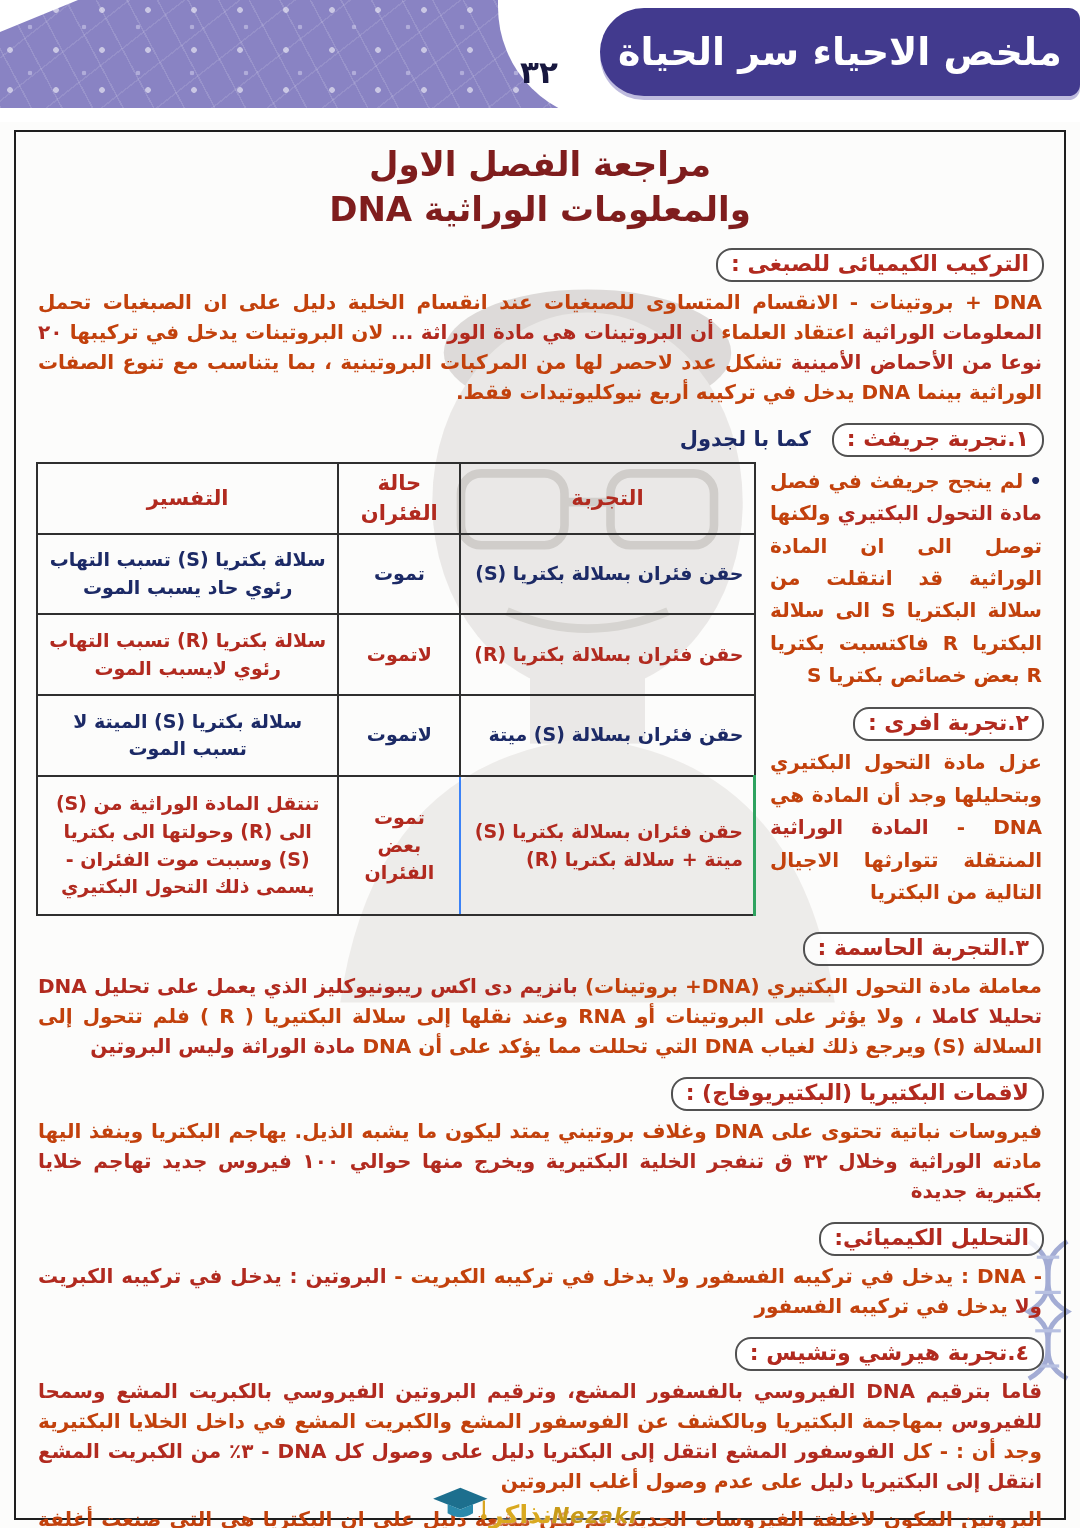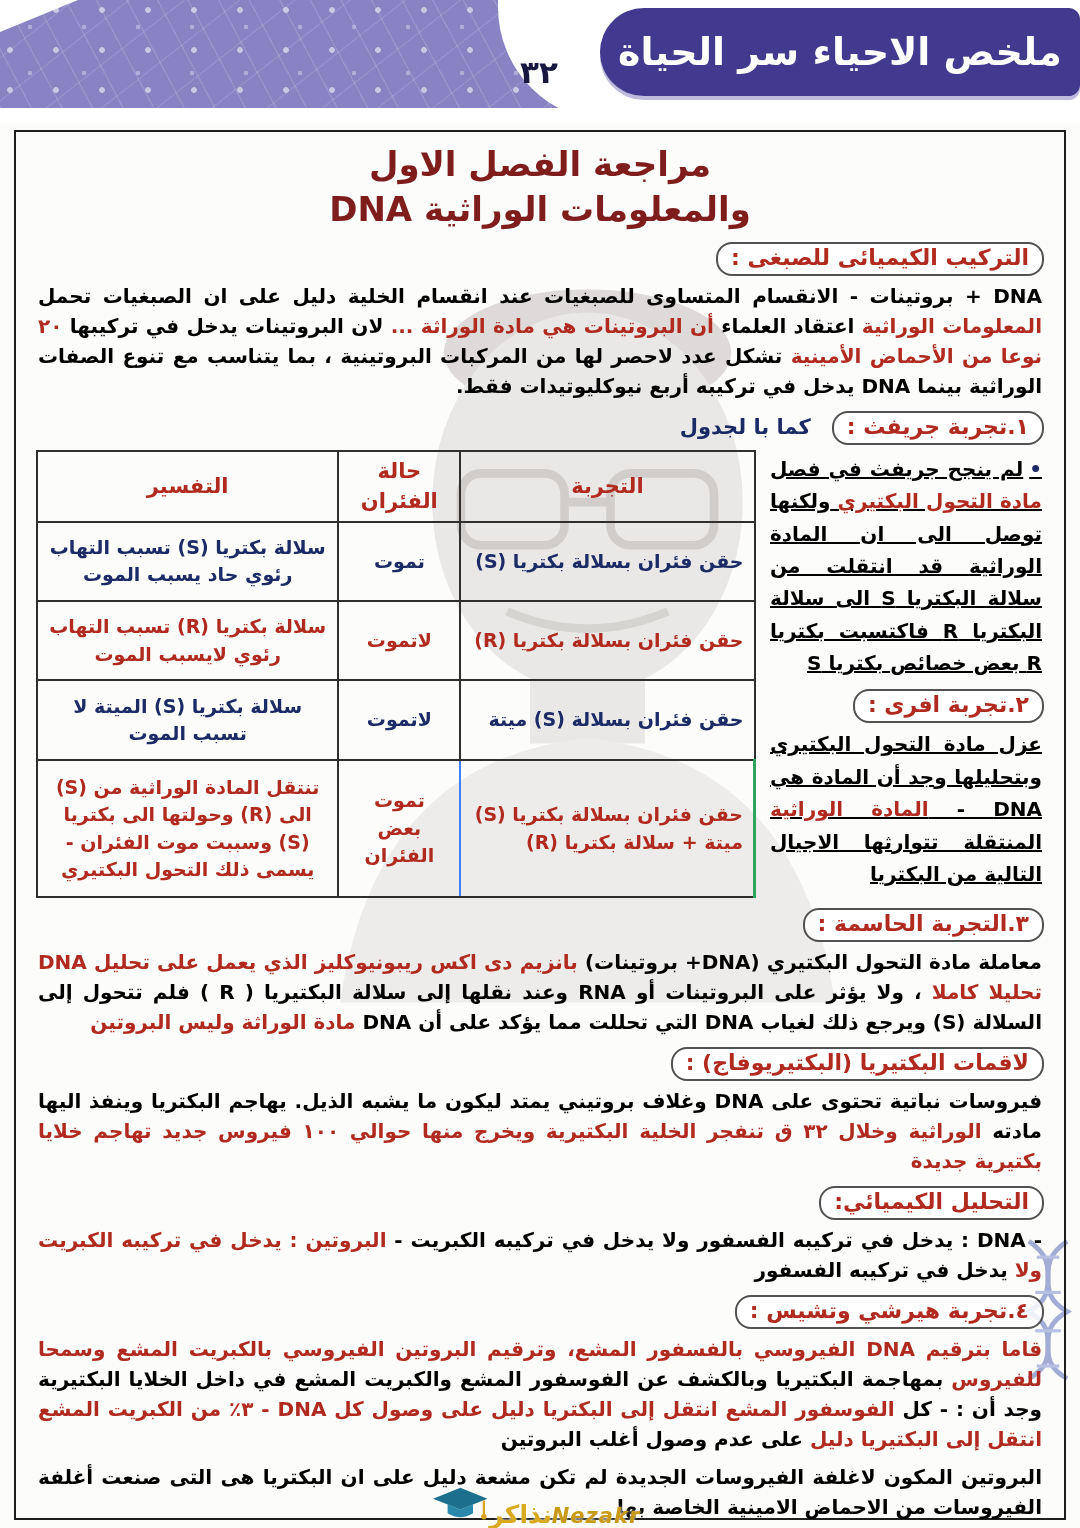--- a/index.html
+++ b/index.html
@@ -33,33 +33,33 @@
   .content { position:relative; z-index:2; }
 
   
   .face-bg { position:absolute; top:235px; right:205px; width:575px; height:770px;
     opacity:.45; z-index:1; pointer-events:none; }
   .dna-right { position:absolute; right:0px; top:1238px; width:64px; opacity:.55; z-index:1; pointer-events:none; }
 
   
   .main-title { text-align:center; color:#7f1d1d; font-weight:bold; font-size:34px; line-height:1.32; margin:0 0 8px; }
   .title-ltr { direction:ltr; }
-  .chip-row { margin:10px 0 5px; }
+  .chip-row { margin:16px 0 5px; }
   .chip { display:inline-block; border:2px solid #515151; border-radius:16px; padding:1px 13px 4px;
     color:#b12a1f; font-weight:bold; font-size:22px; background:rgba(255,255,255,.82); }
   .subnote { color:#1c2a66; font-weight:bold; font-size:21px; margin-inline-start:16px; }
   .para { font-size:20px; font-weight:bold; line-height:1.5; text-align:justify;
     color:#1c2a66; margin:3px 2px 8px; }
-  .seg-navy { color:#000000;margin-top:8px; }
+  .seg-navy { color:#c2410c;margin-top:8px; }
   .seg-red  { color:#b12a1f; }
   .bullet { margin-inline-end:6px; color:#1c2a66; }
 
   
   .table-area { display:flex; gap:12px; margin:4px 0 8px; align-items:stretch; }
-  .side-col { flex:0 0 276px;text-decoration:underline; }
+  .side-col { flex:0 0 276px; }
   .side-col .para { font-size:20px; line-height:1.62; }
   .griffith-table { flex:1; border-collapse:collapse; }
   .griffith-table th, .griffith-table td { border:2px solid #2f2f2f; font-weight:bold;
     text-align:center; vertical-align:middle; line-height:1.45; }
   .griffith-table th { color:#b12a1f; font-size:21px; padding:4px 6px; }
   .griffith-table td { font-size:19px; padding:9px 10px; }
   .griffith-table td:nth-child(1) { width:41%;text-align:right; }
   .griffith-table td:nth-child(2) { width:17%; }
   .griffith-table td:nth-child(3) { width:42%; }
   .row-navy td { color:#1c2a66; }

